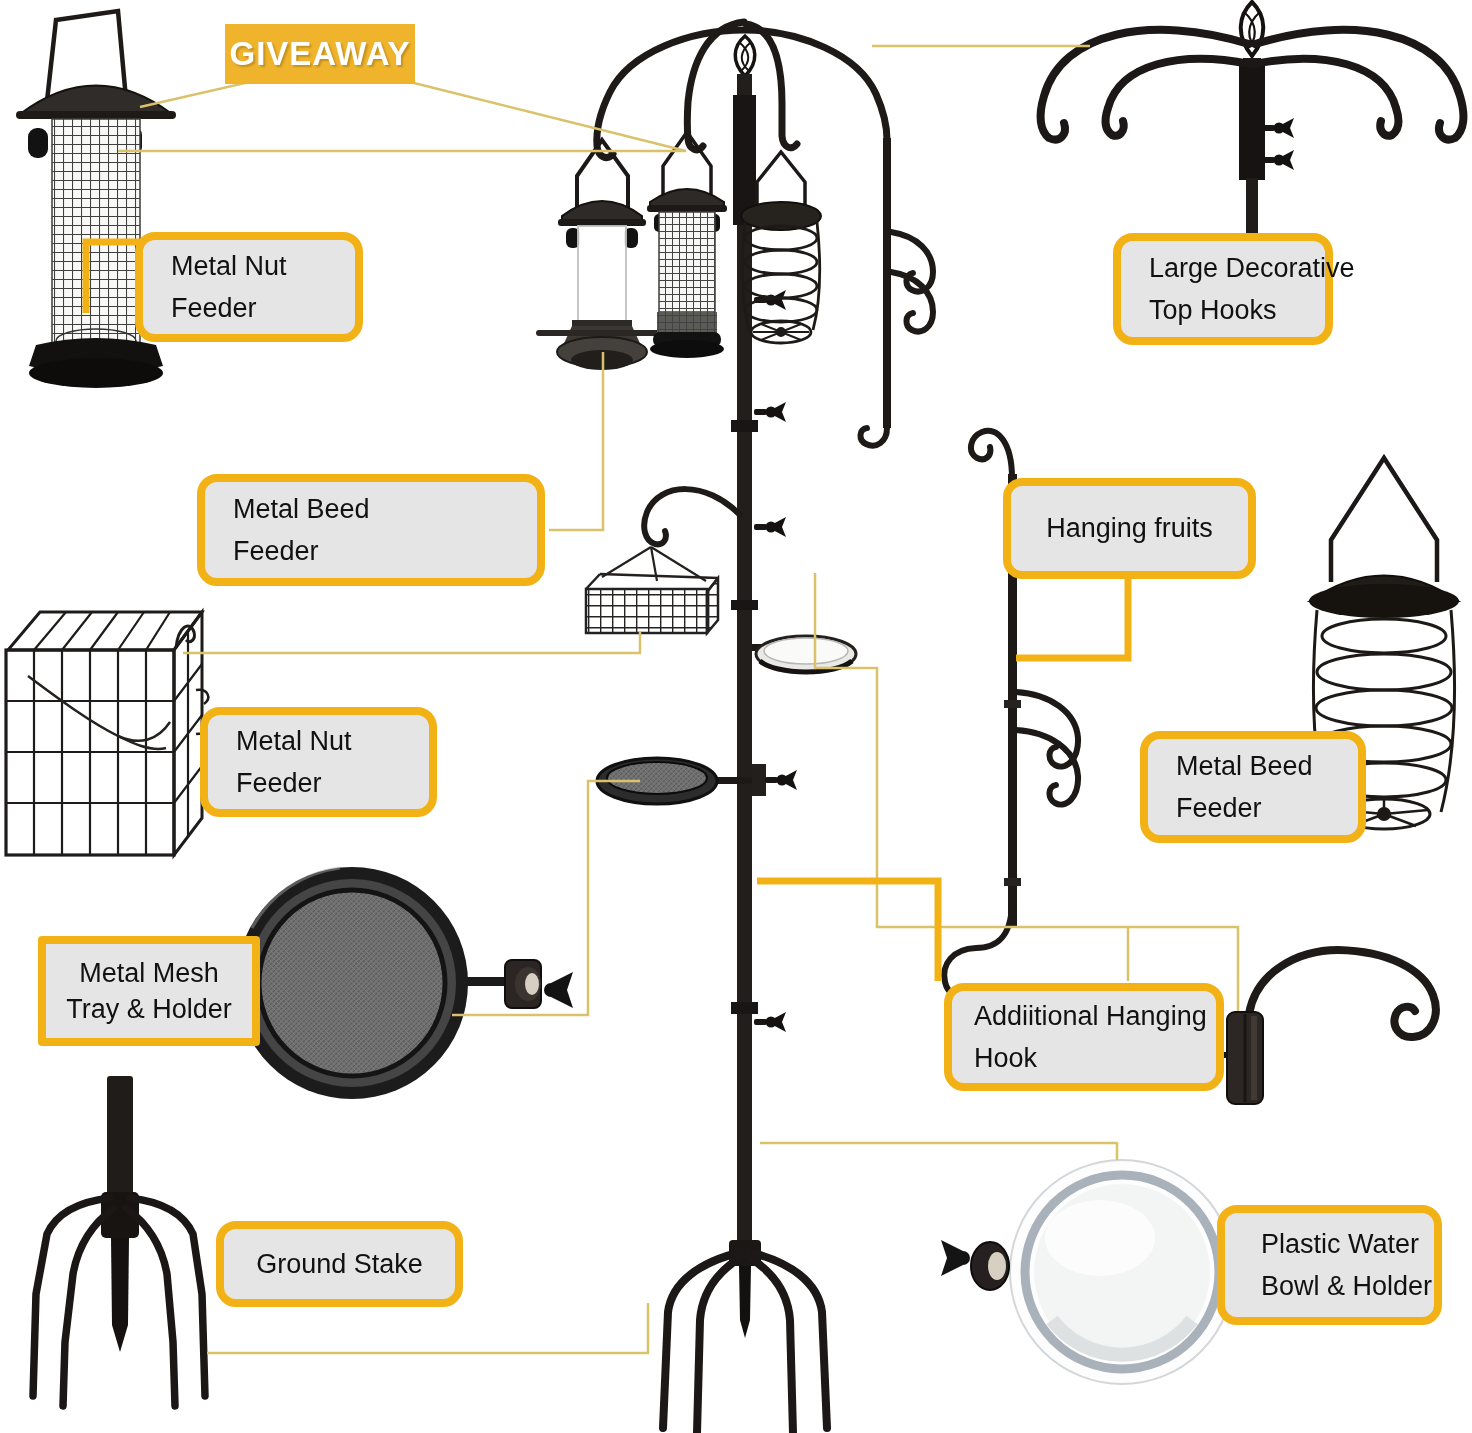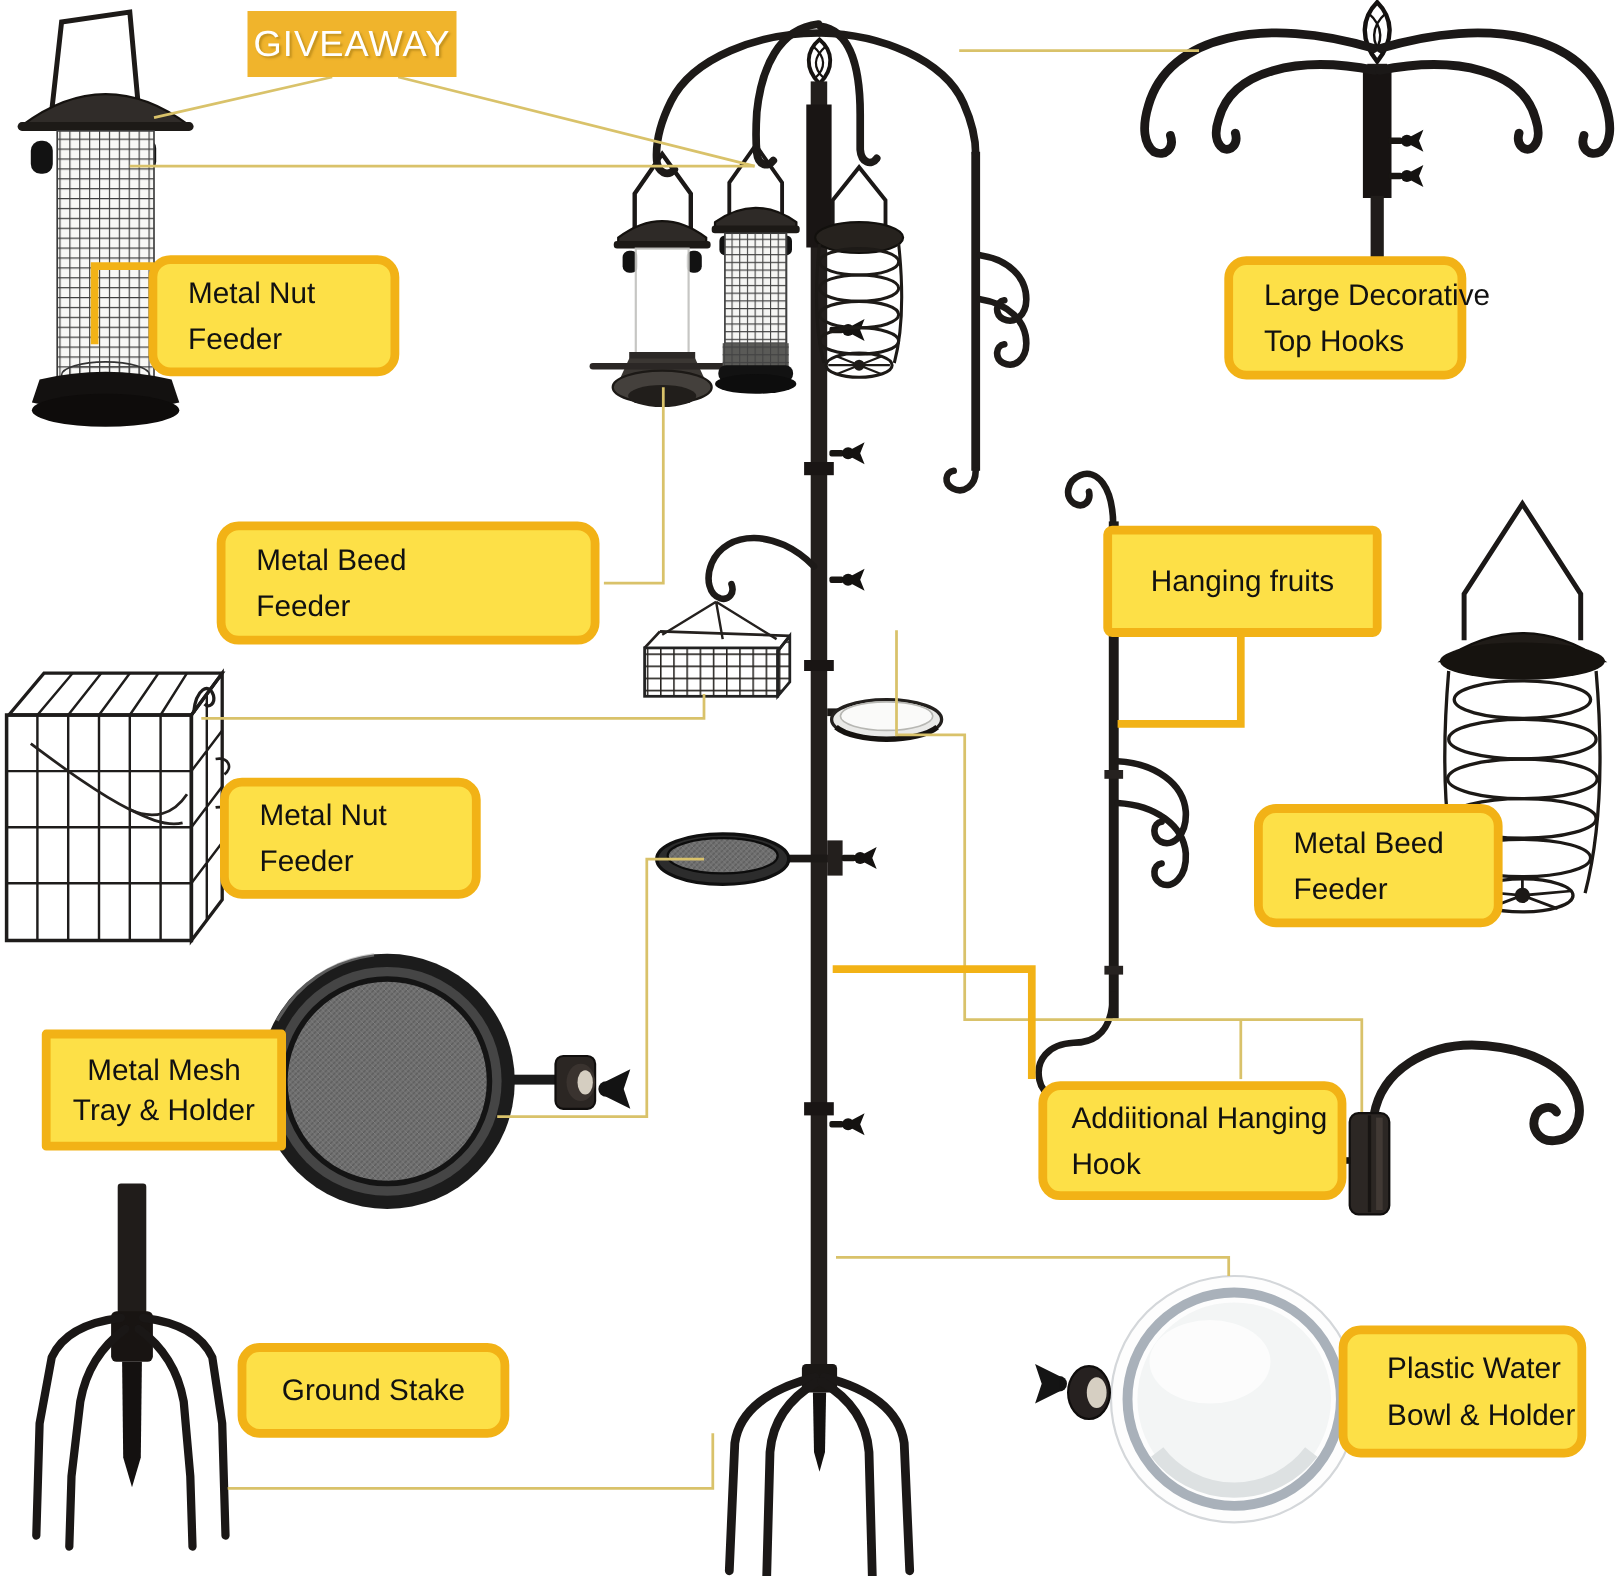--- a/index.html
+++ b/index.html
@@ -2,30 +2,30 @@
 <html><head>
 <meta charset="utf-8">
 <style>
   html,body{margin:0;padding:0;background:#fff;}
   .stage{
     position:relative;width:1472px;height:1433px;background:#ffffff;overflow:hidden;
     font-family:"Liberation Sans",sans-serif;
   }
   .art{position:absolute;left:0;top:0;width:1472px;height:1433px;}
   .lbl{
-    position:absolute;background:#fde047;border:8px solid #F2B216;border-radius:20px;
+    position:absolute;background:#e5e5e5;border:8px solid #F2B216;border-radius:20px;
     box-sizing:border-box;display:flex;flex-direction:column;justify-content:center;
     row-gap:15px;padding-left:28px;font-size:27px;color:#111;line-height:1;
     white-space:nowrap;
   }
   .lbl.center{align-items:center;padding-left:0;}
   .lbl.tight{row-gap:9px;}
   .badge{
-    position:absolute;left:225px;top:10px;width:190px;height:60px;background:#F0B42C;
-    color:#ffffff;font-weight:400;font-size:33px;letter-spacing:1px;
+    position:absolute;left:225px;top:24px;width:190px;height:60px;background:#F0B42C;
+    color:#ffffff;font-weight:700;font-size:33px;letter-spacing:1px;
     display:flex;align-items:center;justify-content:center;
     text-shadow:2px 2px 2px rgba(110,80,0,.35);
   }
 </style>
 </head>
 <body>
 
 <div class="stage">
 
 <svg class="art" viewBox="0 0 1472 1433">
@@ -305,21 +305,21 @@
 <div class="lbl" style="left:1113px;top:233px;width:220px;height:112px;">
   <span>Large Decorative</span>
   <span>Top Hooks</span>
 </div>
 
 <div class="lbl" style="left:197px;top:474px;width:348px;height:112px;">
   <span>Metal Beed</span>
   <span>Feeder</span>
 </div>
 
-<div class="lbl center" style="left:1003px;top:478px;width:253px;height:101px;border-radius:8px;">
+<div class="lbl center" style="left:1003px;top:478px;width:253px;height:101px;border-radius:19px;">
   <span>Hanging fruits</span>
 </div>
 
 <div class="lbl" style="left:200px;top:707px;width:237px;height:110px;">
   <span>Metal Nut</span>
   <span>Feeder</span>
 </div>
 
 <div class="lbl" style="left:1140px;top:731px;width:226px;height:112px;">
   <span>Metal Beed</span>

